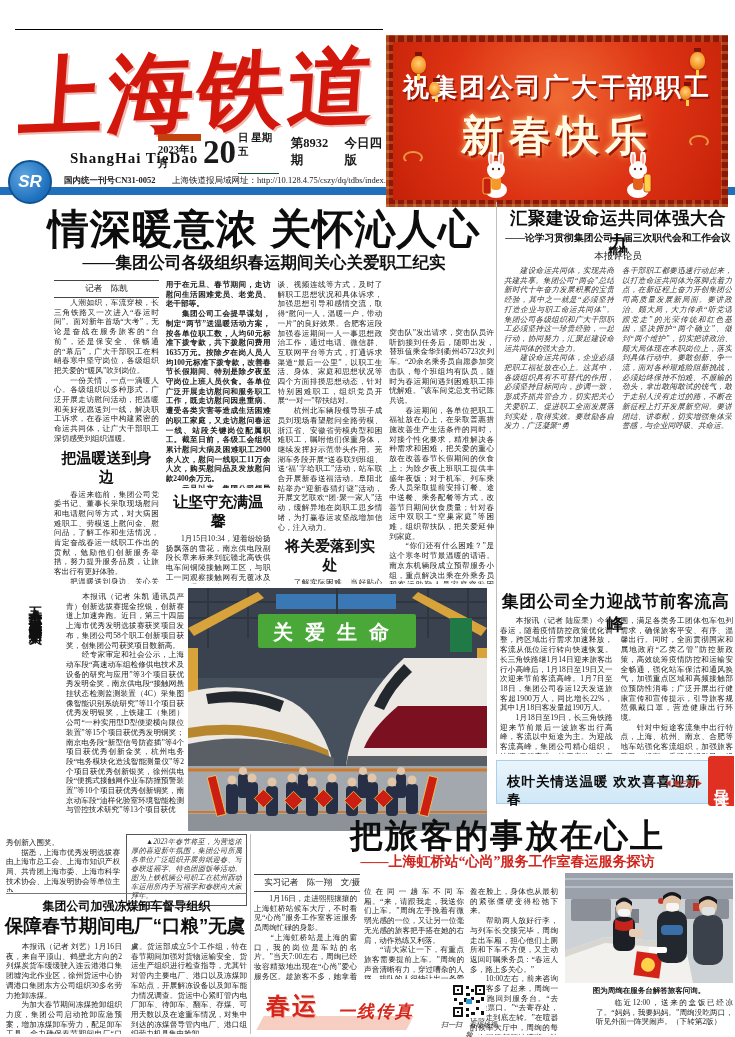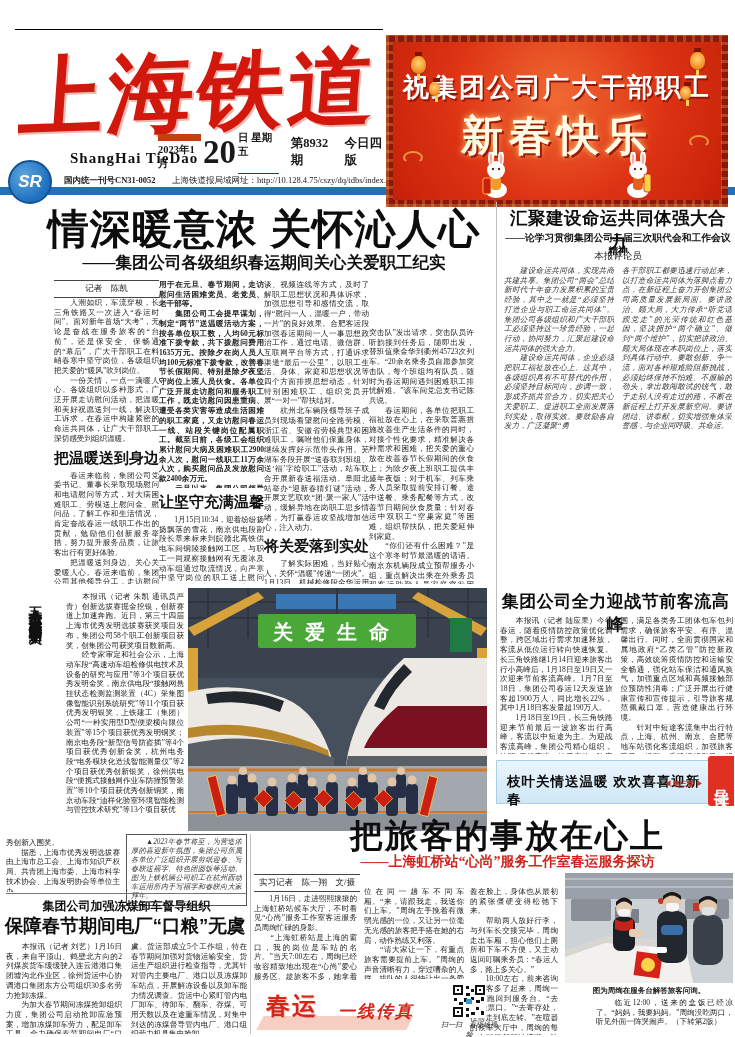--- a/index.html
+++ b/index.html
@@ -113,21 +113,21 @@
         <circle cx="14" cy="17" r="1.2" fill="#5a2c12"></circle>
           <circle cx="20" cy="17" r="1.2" fill="#5a2c12"></circle>
         <rect x="23" y="22" width="7" height="18" rx="2" fill="#ffd24a" stroke="#c8200f" stroke-width="0.8"></rect>
       </svg>
     </div>
   </div>
 
   <div class="abs hei center" style="left:38px;top:202px;width:452px;font-size:41px;letter-spacing:1px;color:#0d0d0d;">情深暖意浓  关怀沁人心</div>
   <div class="abs center" style="left:38px;top:252px;width:452px;font-size:16.5px;font-weight:bold;color:#111;">——集团公司各级组织春运期间关心关爱职工纪实</div>
 
-  <div class="abs" style="left:54px;top:280px;width:440px;height:304px;display:flex;">
+  <div class="abs" style="left:54px;top:280px;width:440px;height:304px;display:flex;gap:7px;justify-content:flex-end;">
     <div style="width:105px;overflow:hidden;">
       <div class="byline-box">记者　陈凯</div>
       <div class="body-text">　　人潮如织，车流穿梭，长三角铁路又一次进入“春运时间”。面对新年首场“大考”，无论是奋战在服务旅客的“台前”，还是保安全、保畅通的“幕后”，广大干部职工在料峭春寒中坚守岗位，各级组织把关爱的“暖风”吹到岗位。
 　　一份关情，一点一滴暖人心。各级组织以多种形式，广泛开展走访慰问活动，把温暖和美好祝愿送到一线，解决职工诉求，在春运中构建紧密的命运共同体，让广大干部职工深切感受到组织温暖。</div>
       <div class="subhead">把温暖送到身边</div>
       <div class="body-text">　　春运来临前，集团公司党委书记、董事长采取现场慰问和电话慰问等方式，对大病困难职工、劳模送上慰问金、慰问品，了解工作和生活情况，肯定奋战春运一线职工作出的贡献，勉励他们创新服务举措，努力提升服务品质，让旅客出行有更好体验。
 　　把温暖送到身边、关心关爱暖人心。春运来临前，集团公司其他领导分工，走访慰问职工，深入站段、车间、班组、岗位，看望大病困难职工、困难党员和坚守在春运岗位的干部职工，从党费中向90个基层党组织拨付走访慰问资金105.55万元，</div>
     </div>
     <div style="width:105px;overflow:hidden;">
       <div class="body-text" style="height:208px;font-weight:bold;">用于在元旦、春节期间，走访慰问生活困难党员、老党员、老干部等。
@@ -277,21 +277,21 @@
     <div class="body-text" style="width:116px;height:92px;">　　本报讯（记者 刘艺）1月16日夜，来自平顶山、鹤壁北方向的2列煤炭货车缓缓驶入连云港港口集团墟沟北作业区，徐州货运中心协调港口集团东方公司组织30多名劳力抢卸冻煤。
 　　为加大春节期间冻煤抢卸组织力度，集团公司启动抢卸应急预案，增加冻煤卸车劳力，配足卸车工具，全力确保春节期间电厂“口粮”无</div>
     <div class="body-text" style="width:116px;height:92px;">虞。货运部成立5个工作组，特在春节期间加强对货物运输安全、货运生产组织进行检查指导，尤其针对管内主要电厂、港口以及冻煤卸车站点，开展解冻设备以及卸车能力情况调查。货运中心紧盯管内电厂卸车、待卸车、翻车、存煤、可用天数以及在途重车情况，对集中到达的冻煤督导管内电厂、港口组织劳力机具集中抢卸。</div>
   </div>
 
   <div class="abs lightrule" style="left:250px;top:834px;width:1px;height:200px;"></div>
 
   <div class="abs hei center" style="left:280px;top:814px;width:455px;font-size:33px;letter-spacing:2px;color:#0d0d0d;">把旅客的事放在心上</div>
   <div class="abs center" style="left:280px;top:853px;width:455px;font-size:14px;font-weight:bold;color:#d0251c;">——上海虹桥站“心尚”服务工作室春运服务探访</div>
 
-  <div class="abs byline-box" style="left:254px;top:874px;width:106px;">实习记者　陈一翔　文/摄</div>
+  <div class="abs byline-box" style="left:254px;top:874px;width:106px;text-align:right;">实习记者　陈一翔　文/摄</div>
 
   <div class="abs body-text" style="left:254px;top:894px;width:103px;height:88px;">　　1月16日，走进熙熙攘攘的上海虹桥站候车大厅，不时看见“心尚”服务工作室客运服务员周绚忙碌的身影。
 　　“上海虹桥站是上海的窗口，我的岗位是车站的名片。”当天7:00左右，周绚已经妆容精致地出现在“心尚”爱心服务区。趁旅客不多，她拿着扫帚拖把，把爱心服务区的地面打扫干净。
 　　9:00，提前预约好的重点旅客陆续到达爱心服务区，两名视障旅客座</div>
   <div class="abs body-text" style="left:364px;top:887px;width:100px;height:92px;">位在同一趟车不同车厢。“来，请跟我走，我送你们上车。”周绚左手挽着有微弱光感的一位，又让另一位毫无光感的旅客把手搭在她的右肩，动作熟练又利落。
 　　“请大家让一下，有重点旅客需要提前上车。”周绚的声音清晰有力，穿过嘈杂的人群，排队的人很快让出一条爱心通道。进电梯时，周绚用左手挡着电梯门，右手小心地扶着两人。“你们真有缘分，同一趟车，互相认识认识呗。”电梯内两位视障旅客笑盈</div>
   <div class="abs body-text" style="left:470px;top:887px;width:88px;height:148px;">盈在脸上，身体也从最初的紧张僵硬变得松弛下来。
 　　帮助两人放好行李，与列车长交接完毕，周绚走出车厢，担心他们上厕所和下车不方便，又主动返回叮嘱乘务员：“春运人多，路上多关心。”
 　　10:00左右，前来咨询的旅客多了起来，周绚一路小跑回到服务台。“去8A检票口。”“去寄存处，往前走到底左转。”在喧嚣的候车大厅中，周绚的每一次回答都简洁清晰，让旅客很快知道该怎么办。</div>
 

